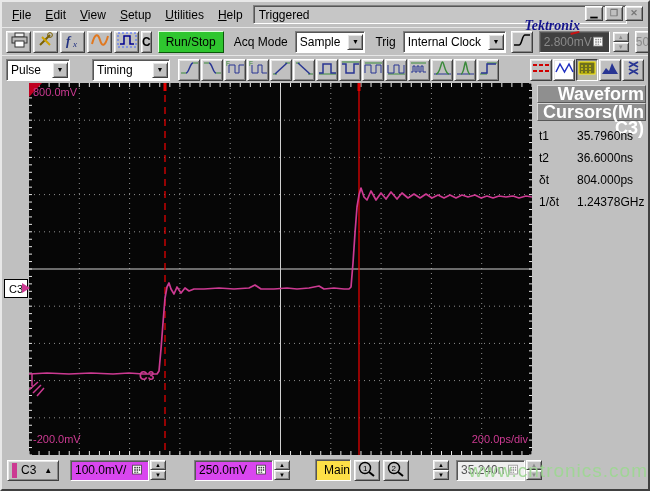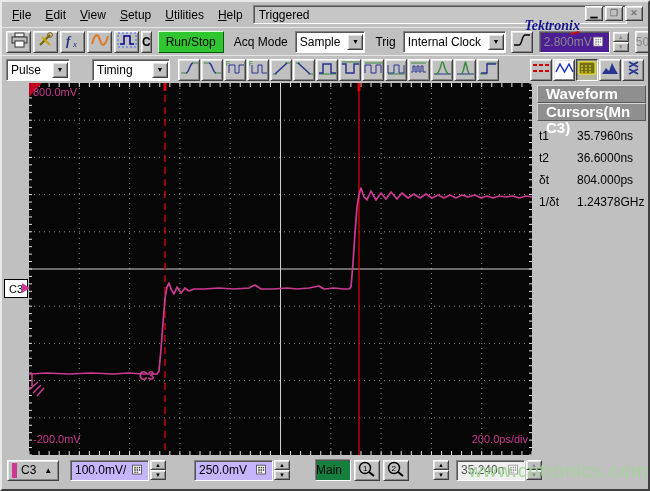--- a/index.html
+++ b/index.html
@@ -30,47 +30,47 @@
   .dbtn.raised-white{background:#fff;}
   .dbtn.pressed{border-color:#404040 #fff #fff #404040;box-shadow:inset 1px 1px 0 #868686;background:#b5b5a0;}
   .run-stop{height:22px;padding:0 7px;background:#2fc62f;border:1px solid;border-color:#dfffdf #0a560a #0a560a #dfffdf;margin-left:4px;}
   .tb-label{margin:0 5px 0 8px;white-space:nowrap;}
   .dropdown{background:#fff;height:20px;display:flex;align-items:center;padding:0 0 0 4px;}
   .dd-text{flex:1;white-space:nowrap;padding-right:6px;}
   .dd-arrow{width:16px;height:16px;margin:1px;display:flex;align-items:center;justify-content:center;font-size:7px;}
   .spinstack{display:flex;flex-direction:column;width:16px;height:20px;margin-left:1px;}
   .spinstack button{height:10px;width:16px;font-size:6px;line-height:6px;display:flex;align-items:center;justify-content:center;}
   .spinfield{height:20px;display:flex;align-items:center;padding:0 1px 0 4px;background:#fff;}
-  .spinfield.disabled{background:#4c1d95;color:#8a8a8a;}
+  .spinfield.disabled{background:#404040;color:#8a8a8a;}
   .kp{width:16px;height:16px;color:#404040;display:flex;align-items:center;justify-content:center;}
   .disabled .kp,.kp.gray{color:#909090;}
   .gray-text{color:#8a8a8a;}
   
   .main{display:flex;height:372px;}
   .gutter{width:27px;position:relative;}
   .chan-marker{position:absolute;left:2px;top:196px;width:22px;height:17px;background:#fff;border:1px solid #000;
     font-size:11px;display:flex;align-items:center;justify-content:center;}
   .chan-marker::after{content:"";position:absolute;right:-8px;top:3px;border:5px solid transparent;border-left:8px solid #cc3a92;}
   .panel{flex:1;padding:2px 2px 0 5px;}
-  .panel-header{background:#8f8f8f;color:#fff;font-weight:bold;font-size:15px;height:16px;line-height:16px;
-    padding:0 8px;border:1px solid;border-color:#d8d8d8 #585858 #585858 #d8d8d8;}
+  .panel-header{background:#8f8f8f;color:#fff;font-weight:bold;font-size:18px;height:16px;line-height:16px;
+    padding:0 1px;border:1px solid;border-color:#d8d8d8 #585858 #585858 #d8d8d8;text-align:right;}
   .wf-item{background:#fff;border:1px solid;border-color:#808080 #fff #fff #808080;height:20px;
     display:flex;align-items:center;margin:3px 0 10px;}
   .swatch{width:5px;height:16px;background:#cc3a92;margin:0 4px 0 2px;}
   .readout-row{display:flex;height:22px;align-items:center;}
   .readout-row .rl{width:38px;}
   
   .bottombar{height:26px;display:flex;align-items:center;padding:0 5px;gap:3px;position:relative;margin-top:2px;}
   .ch-btn{width:52px;height:21px;display:flex;align-items:center;gap:4px;padding:0 4px;}
   .ch-btn .swatch{height:15px;margin:0;}
   .uparrow{font-size:8px;margin-left:4px;}
   .fieldgrp{display:flex;align-items:center;}
-  .field{background:#c4b5fd;height:19px;display:flex;align-items:center;padding:0 1px 0 4px;white-space:nowrap;}
+  .field{background:#d946ef;height:19px;display:flex;align-items:center;padding:0 1px 0 4px;white-space:nowrap;}
   .field .txt{padding-right:3px;}
-  .main-box{width:34px;height:20px;background:#15803d;display:flex;align-items:center;justify-content:flex-start;margin-left:22px;}
+  .main-box{width:34px;height:20px;background:#fde047;display:flex;align-items:center;justify-content:flex-end;margin-left:22px;}
   .mag-btn{width:26px;height:21px;display:flex;align-items:center;justify-content:center;}
   .watermark{position:absolute;right:0px;top:3px;font-size:19px;letter-spacing:1px;color:rgba(158,214,148,0.95);
     pointer-events:none;white-space:nowrap;}
 </style>
 </head>
 <body>
 
 <div class="window">
 
   <div class="menubar">

